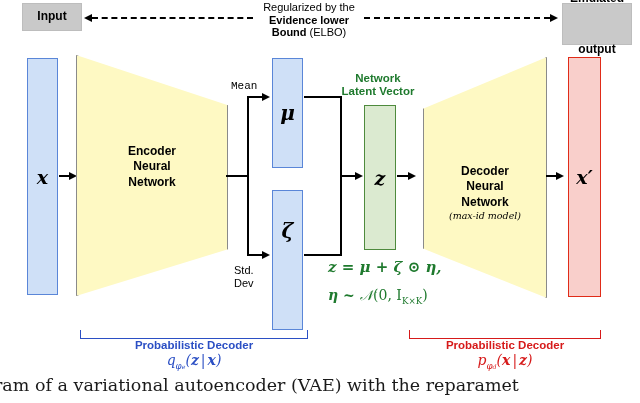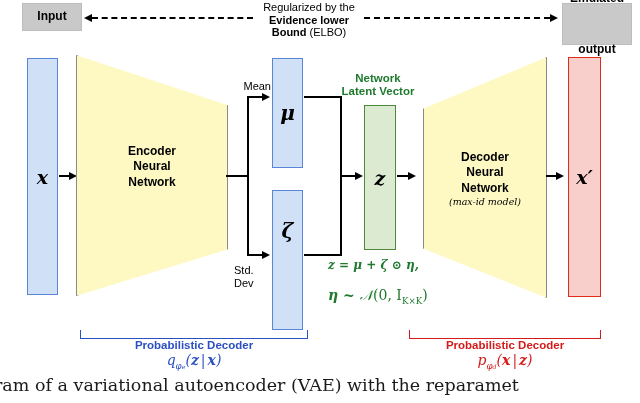--- a/index.html
+++ b/index.html
@@ -121,21 +121,21 @@
   <div class="abs hline" style="left:226px;top:175px;width:22px;"></div>
 
   <div class="abs vline" style="left:247px;top:96px;height:160px;"></div>
 
   <div class="abs hline" style="left:247px;top:96px;width:16px;"></div>
   <div class="abs arrowR" style="left:262px;top:92.5px;"></div>
 
   <div class="abs hline" style="left:247px;top:254px;width:16px;"></div>
   <div class="abs arrowR" style="left:262px;top:250.5px;"></div>
 
-  <div class="abs lbl" style="left:231px;top:80px;width:40px;text-align:right;">
+  <div class="abs lbl" style="left:231px;top:80px;width:40px;text-align:left;font-family:Liberation Mono, monospace;">
     <span>Mean</span>
   </div>
   <div class="abs lbl" style="left:234px;top:264px;width:34px;text-align:left;">
     <div>Std.</div>
     <div>Dev</div>
   </div>
 
   <div class="abs bar bar-blue" style="left:272px;top:58px;width:31px;height:110px;">
     <span class="math" style="font-size:20px;">μ</span>
   </div>
@@ -156,36 +156,36 @@
   </div>
 
   <div class="abs bar bar-green" style="left:364px;top:105px;width:32px;height:145px;">
     <span class="math" style="font-size:19px;">z</span>
   </div>
 
   <div class="abs hline" style="left:397px;top:175px;width:12px;"></div>
   <div class="abs arrowR" style="left:408px;top:171.5px;"></div>
 
   <div class="abs trap dec" style="left:423px;top:57px;width:122px;height:239px;">
-    <div class="trap-txt" style="top:92px;">
+    <div class="trap-txt" style="top:106px;">
       <div>Decoder</div>
       <div>Neural</div>
       <div>Network</div>
       <div class="trap-sub">(max-id model)</div>
     </div>
   </div>
 
   <div class="abs hline" style="left:546px;top:175px;width:12px;"></div>
   <div class="abs arrowR" style="left:556px;top:171.5px;"></div>
 
   <div class="abs bar bar-red" style="left:568px;top:57px;width:33px;height:240px;">
     <span class="math" style="font-size:19px;">x′</span>
   </div>
 
-  <div class="abs green mathn" style="left:328px;top:258px;font-size:12px;font-weight:bold;font-style:italic;">
+  <div class="abs green mathn" style="left:328px;top:258px;font-size:15px;font-weight:bold;font-style:italic;">
     <span>z = μ + ζ ⊙ η,</span>
   </div>
 
   <div class="abs green mathn" style="left:328px;top:287px;font-size:14px;">
     <span style="font-weight:bold;font-style:italic;">η ~ </span><span style="font-style:italic;">𝒩</span><span>(0, I</span><sub>K×K</sub><span>)</span>
   </div>
 
   <div class="abs brace brace-blue" style="left:80px;top:330px;width:228px;"></div>
   <div class="abs lbl bold blue" style="left:80px;top:339px;width:228px;font-size:11.5px;">
     <span>Probabilistic Decoder</span>

